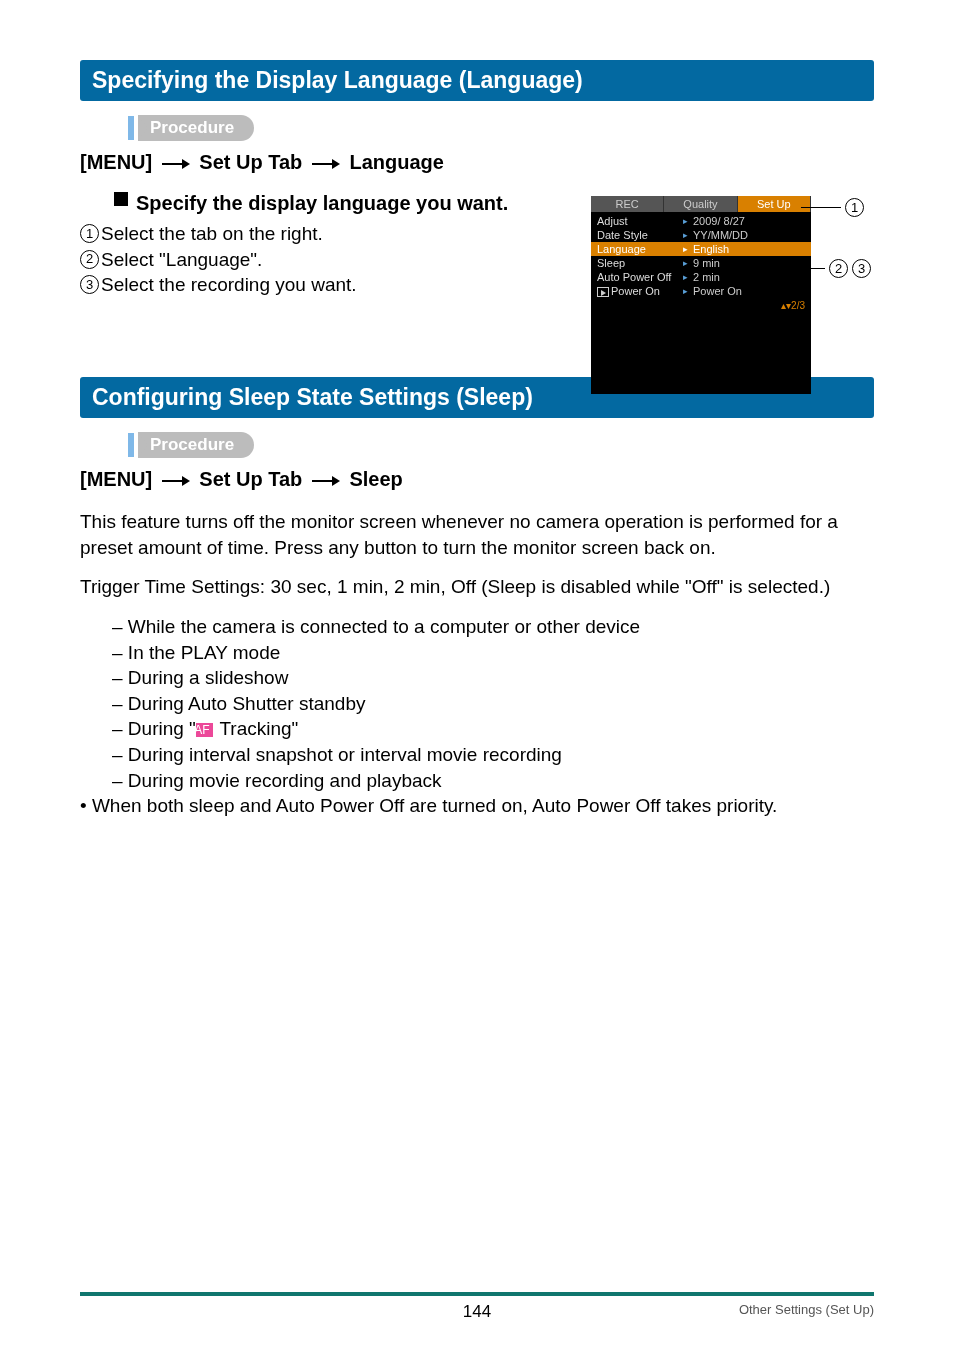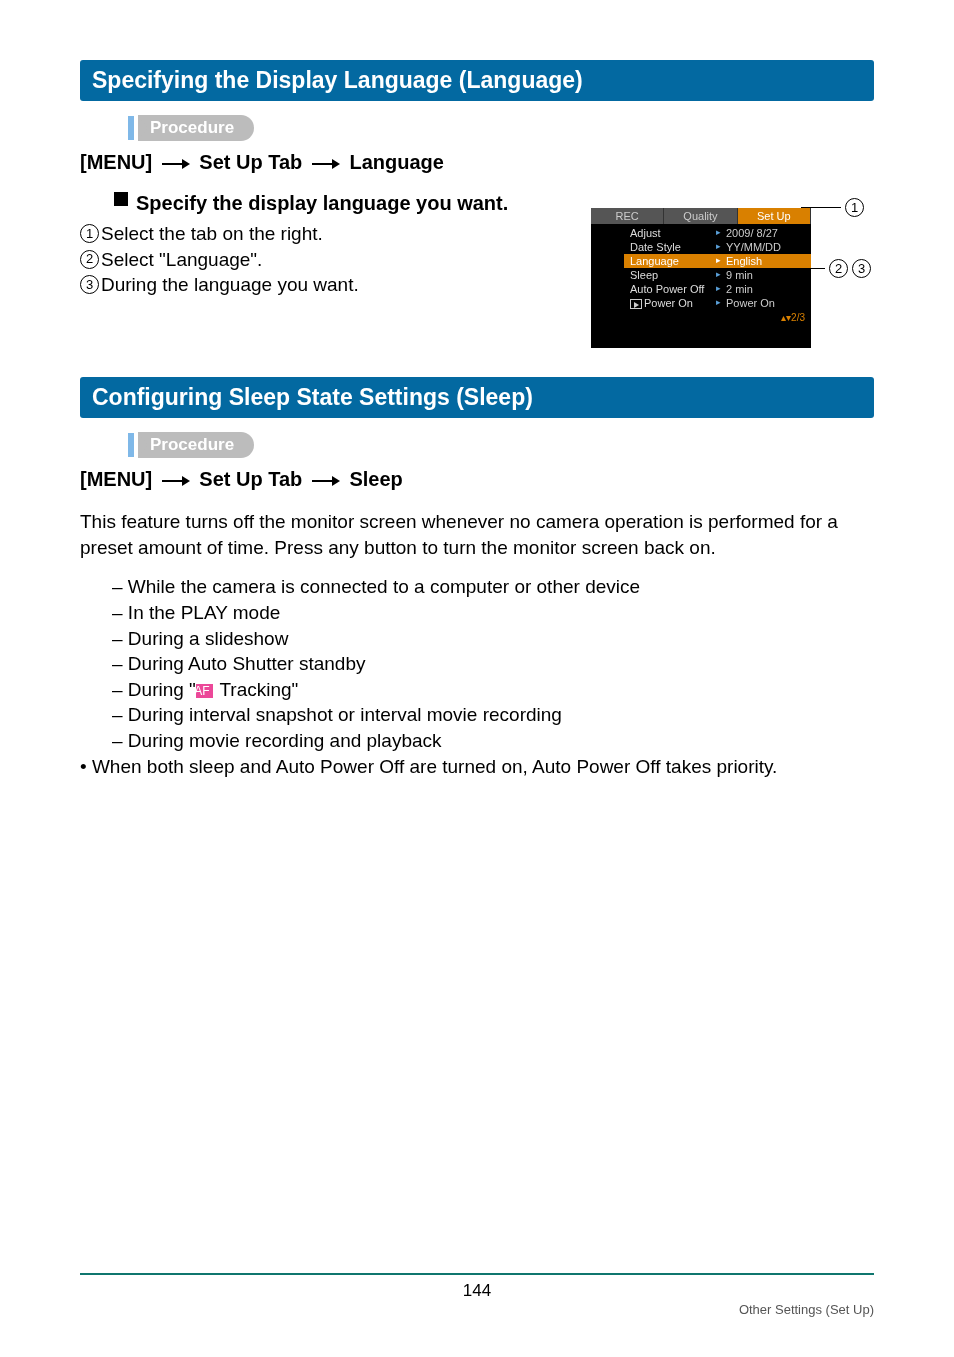--- a/index.html
+++ b/index.html
@@ -119,23 +119,23 @@
   .bullets .b2::before {
     content: "– ";
   }
   .camera-screen {
     position: relative;
     width: 283px;
     height: 175px;
   }
   .screen-box {
     position: absolute;
-    left: 0; top: 16px;
+    left: 0; top: 4px;
     width: 220px;
-    height: 140px;
+    height: 198px;
     background: #000;
     font-size: 11px;
     color: #eee;
   }
   .tabs {
     display: flex;
     background: #2a2a2a;
     position: relative;
   }
   .tab {
@@ -151,21 +151,21 @@
     background: #d98000;
     color: #fff;
   }
   .rows {
     padding: 2px 0;
   }
   .row {
     display: flex;
     padding: 1px 6px;
     font-size: 11px;
-    margin-left: 33px;
+    align-items: center;
   }
   .row .k { width: 86px; color: #ddd; }
   .row .v { color: #ccc; }
   .row .car {
     width: 8px; color: #5aa0d8; margin-right: 2px; font-size: 9px;
   }
   .row.hl { background: #d98000; color: #fff; }
   .row.hl .k, .row.hl .v, .row.hl .car { color: #fff; }
   .pager {
     text-align: right;
@@ -218,39 +218,38 @@
     padding: 1px 3px;
     vertical-align: middle;
     margin-right: 2px;
     line-height: 1;
   }
   .footer {
     position: absolute;
     bottom: 40px;
     left: 80px;
     right: 80px;
-    border-top: 2px solid #0f766e;
+    border-top: 4px solid #0f766e;
     padding-top: 6px;
     display: flex;
     justify-content: space-between;
     align-items: baseline;
     font-size: 14px;
     color: #555;
   }
   .footer .pageno {
     position: absolute;
     left: 0; right: 0;
     text-align: center;
     font-size: 17px;
     color: #000;
   }
   .footer .section {
     margin-left: auto;
     font-size: 13px;
-    margin-top: 21px;
   }
   .content-row {
     display: flex;
     align-items: flex-start;
   }
   .content-left {
     flex: 1;
   }
 </style>
 </head>
@@ -294,21 +293,21 @@
         <div class="step">
             <span class="circ-num">1</span>
             <span>Select the tab on the right.</span>
           </div>
         <div class="step">
             <span class="circ-num">2</span>
             <span>Select "Language".</span>
           </div>
         <div class="step">
             <span class="circ-num">3</span>
-            <span>During the language you want.</span>
+            <span>Select the recording you want.</span>
           </div>
       </div>
     </div>
 
     <div class="camera-screen">
       <div class="screen-box">
         <div class="tabs">
           <div class="tab">REC</div>
           <div class="tab">Quality</div>
           <div class="tab active">Set Up</div>
@@ -382,20 +381,21 @@
     <span class="arrow">
       <svg width="28" height="12" viewBox="0 0 28 12">
           <line x1="0" y1="6" x2="22" y2="6" stroke="#000" stroke-width="2"></line>
           <polygon points="20,1 28,6 20,11" fill="#000"></polygon>
         </svg>
     </span>
     <span>Sleep</span>
   </div>
 
   <div class="body-text">This feature turns off the monitor screen whenever no camera operation is performed for a preset amount of time. Press any button to turn the monitor screen back on.</div>
+  <div class="body-text">Trigger Time Settings: 30 sec, 1 min, 2 min, Off (Sleep is disabled while "Off" is selected.)</div>
 
   <div class="bullets">
     <div class="b2">While the camera is connected to a computer or other device</div>
     <div class="b2">In the PLAY mode</div>
     <div class="b2">During a slideshow</div>
     <div class="b2">During Auto Shutter standby</div>
     <div class="b2">
       <span>During "</span><span class="af-icon">▣AF</span><span> Tracking"</span>
     </div>
     <div class="b2">During interval snapshot or interval movie recording</div>

